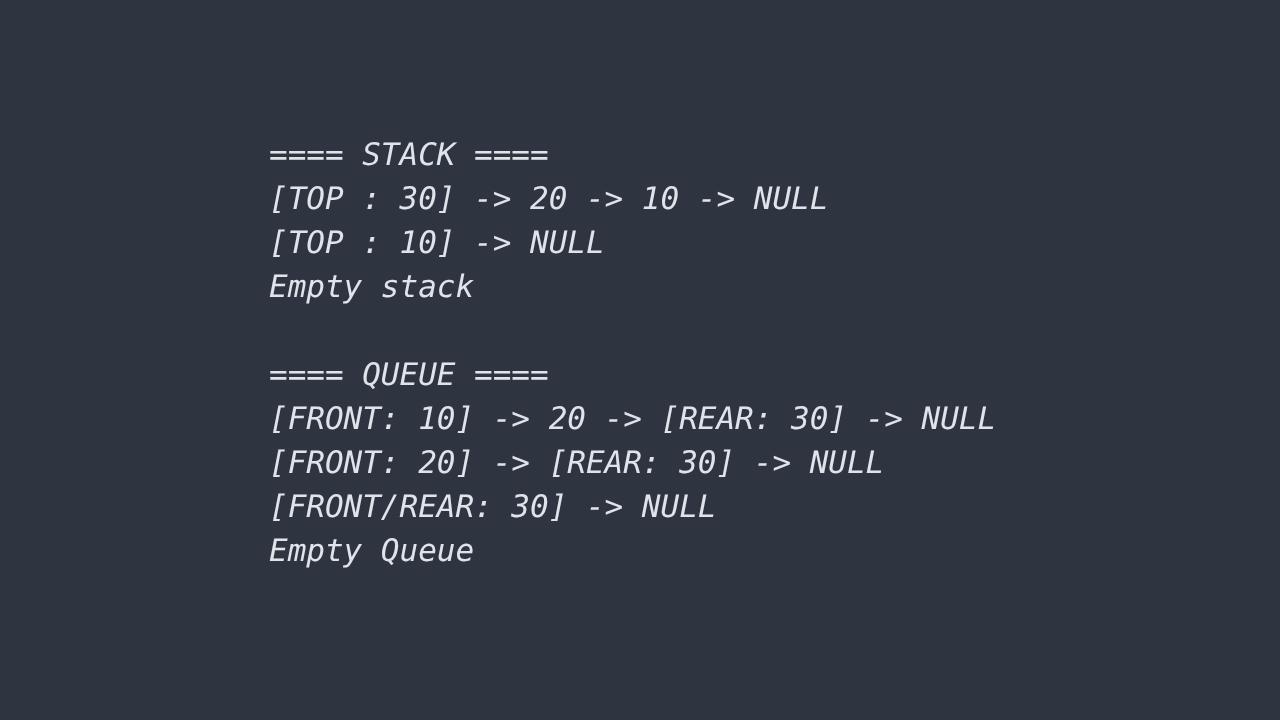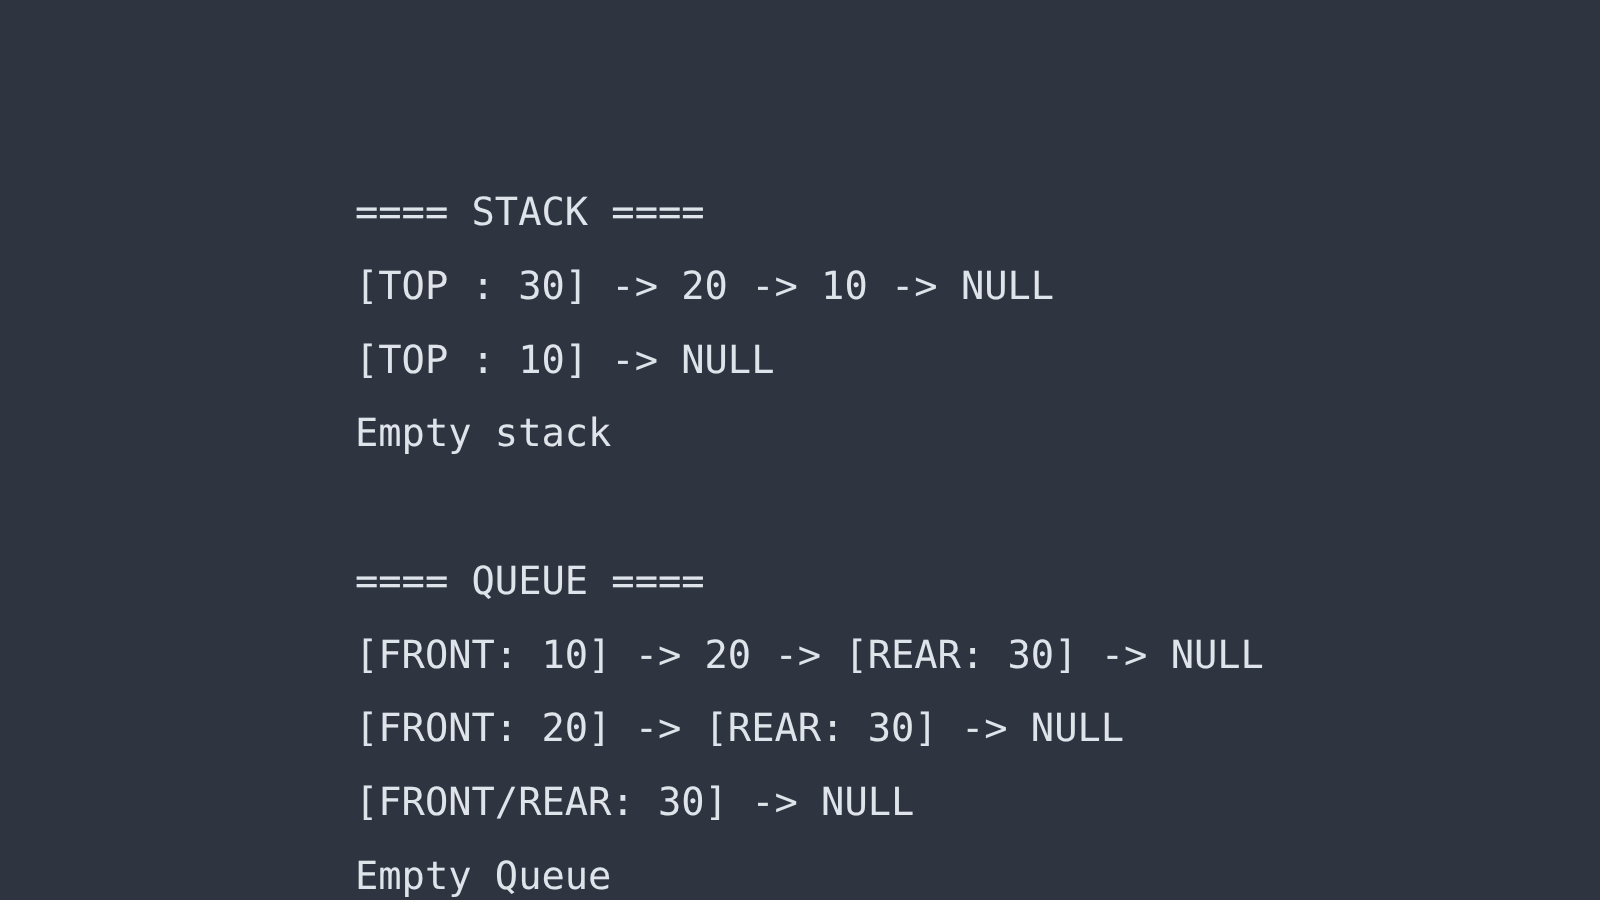--- a/index.html
+++ b/index.html
@@ -38,24 +38,25 @@
     color: #dfe3ea;
     white-space: pre;
     font-weight: 400;
     -webkit-font-smoothing: antialiased;
     text-rendering: geometricPrecision;
   }
 
   .out-line {
     display: block;
     height: 44px;
-    margin: 15px;
+    margin: 0;
     padding: 0;
     white-space: pre;
     color: #dfe3ea;
+    font-style: italic;
   }
 
   .out-line.blank {
     color: transparent;
   }
 </style>
 </head>
 <body>
 
 <div id="terminal">

